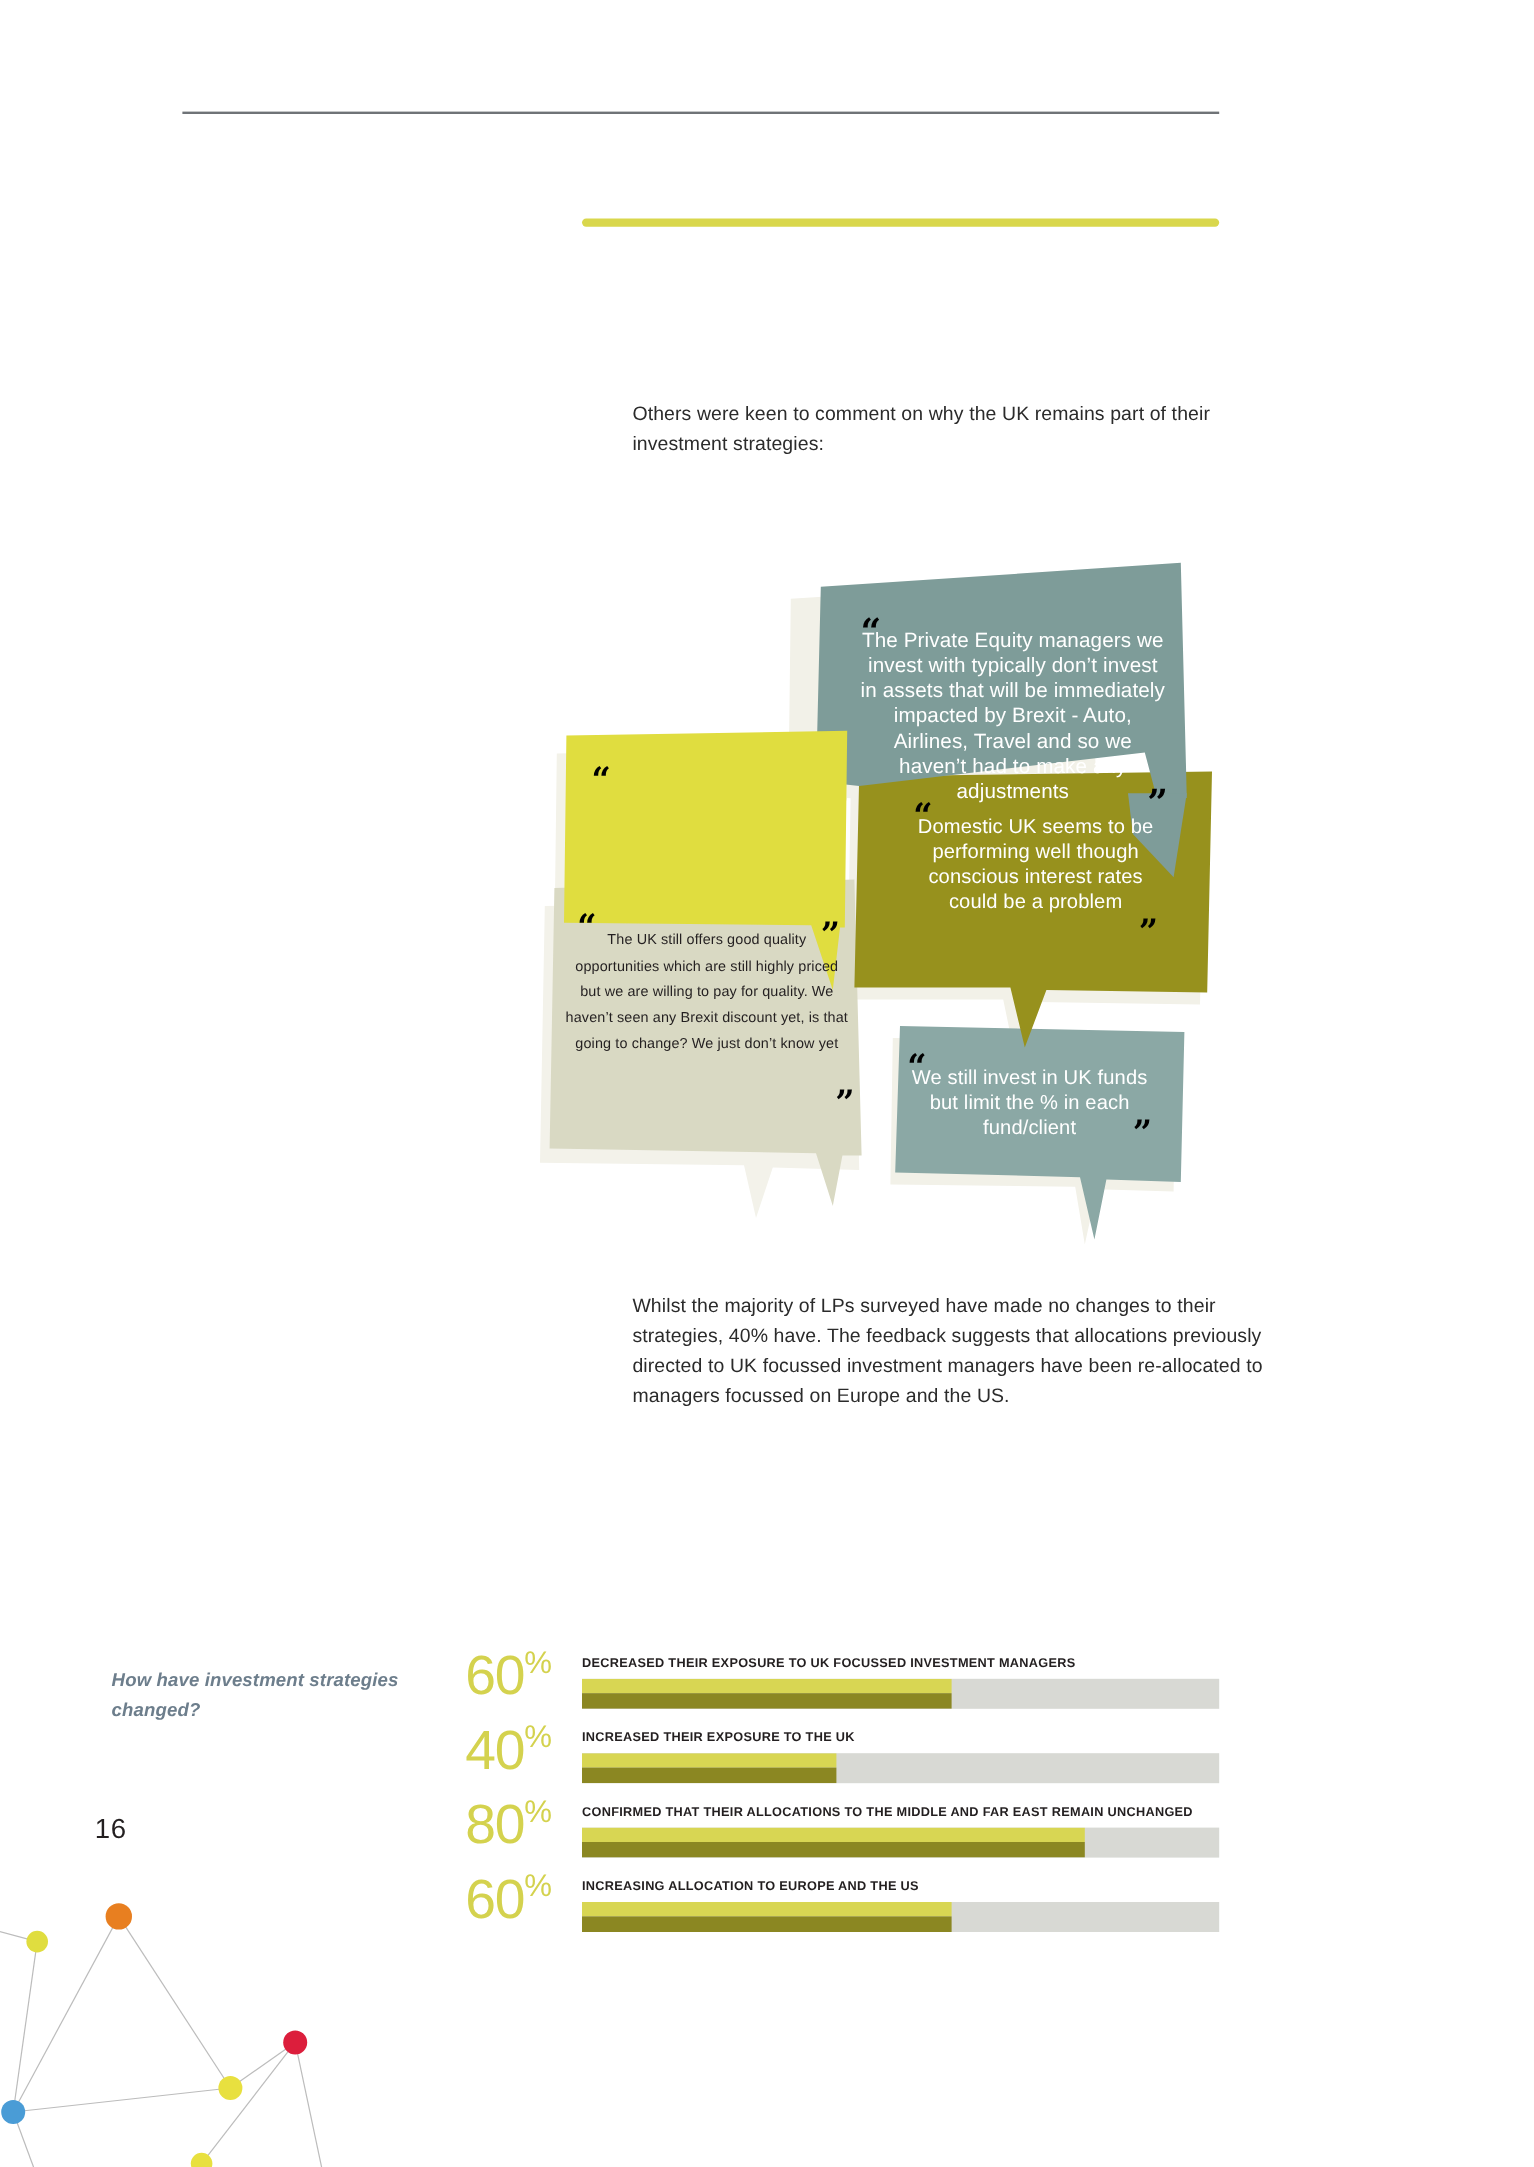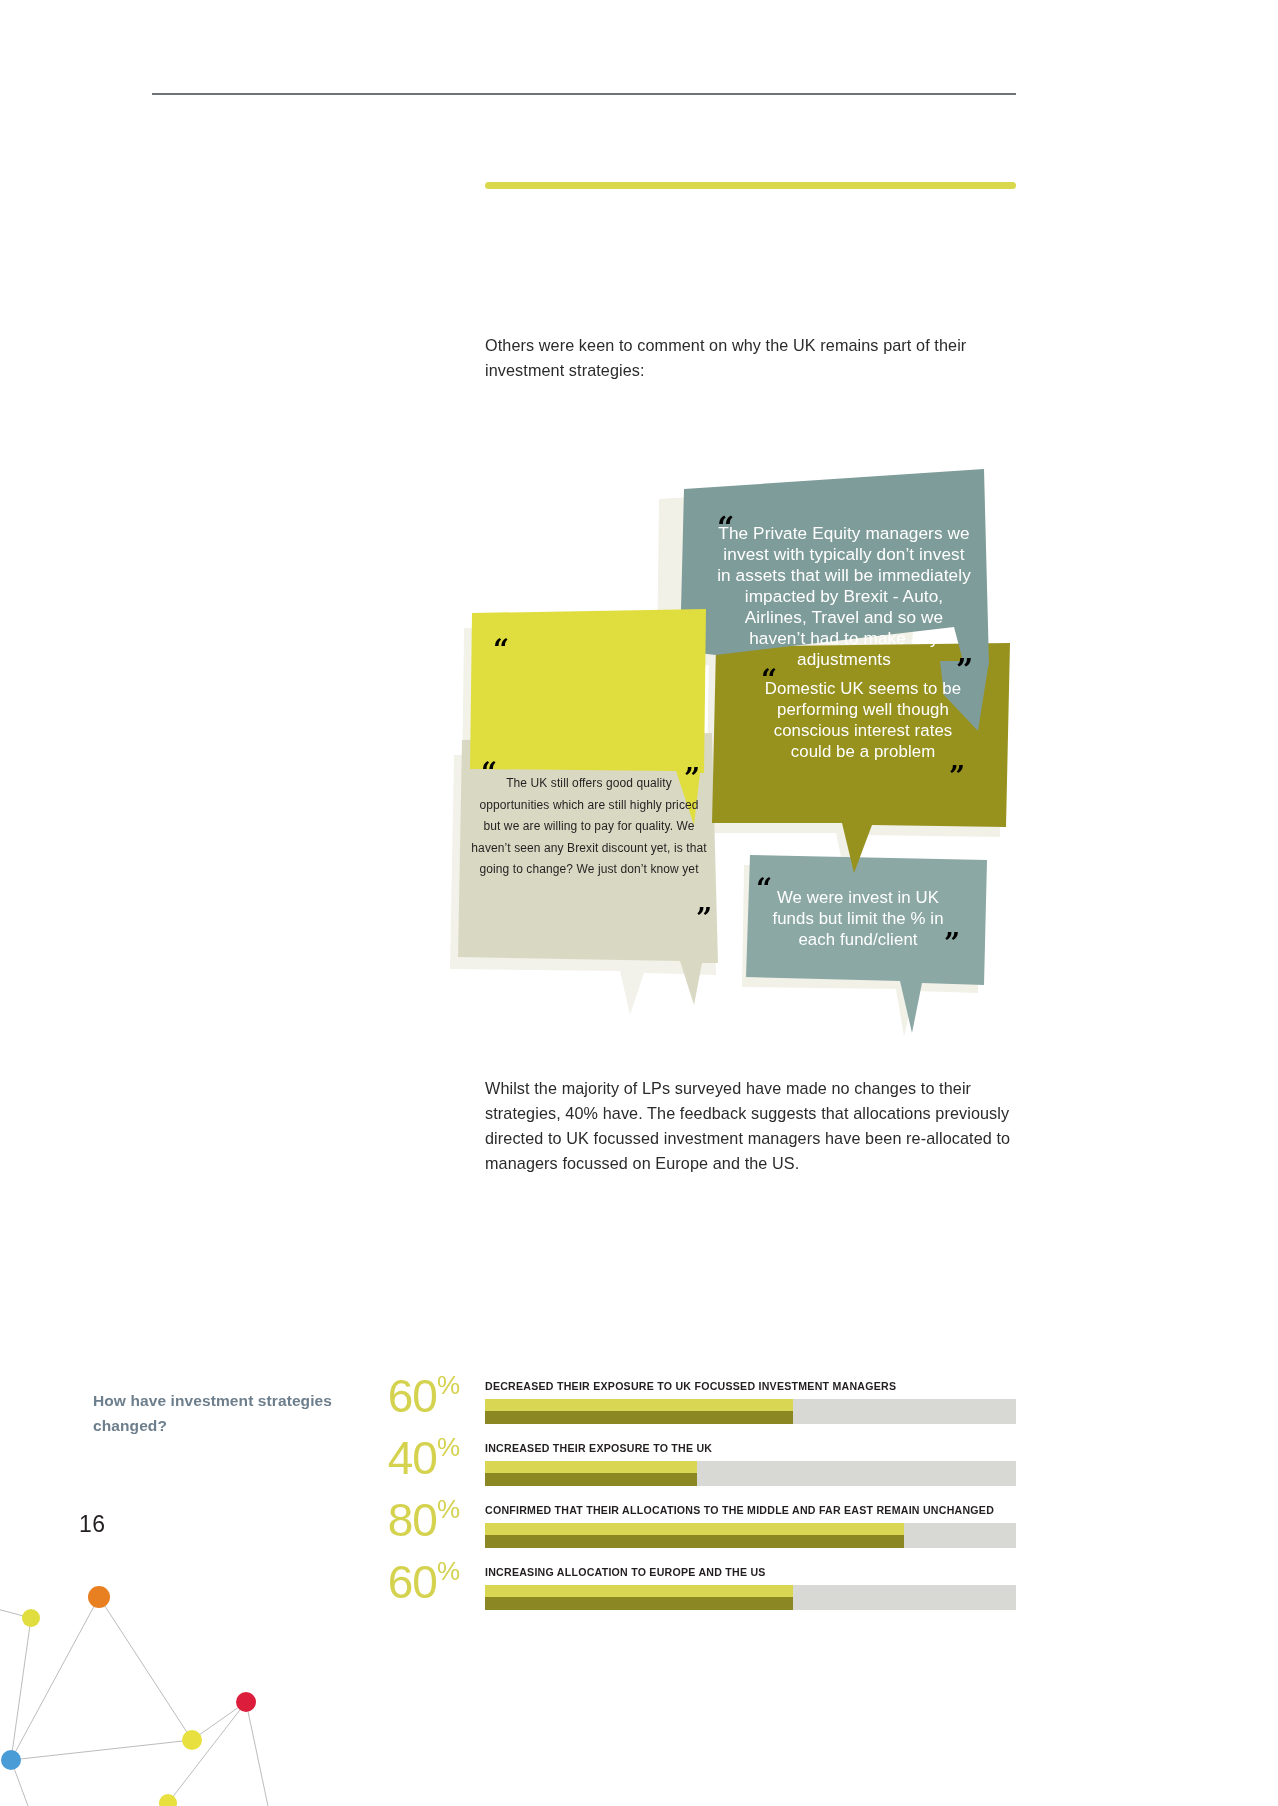--- a/index.html
+++ b/index.html
@@ -18,20 +18,21 @@
     position:absolute;left:485px;top:182px;width:531px;height:7px;
     background:#d9d74c;border-radius:4px;
   }
   
   .body-copy{
     position:absolute;
     color:#2b2b2b;
     font-size:16.2px;
     line-height:25px;
     letter-spacing:.1px;
+    margin-left:42px;
   }
   #intro-paragraph{left:485px;top:317px;width:540px;}
   #closing-paragraph{left:485px;top:1060px;width:560px;}
 
   
   #quote-cluster{position:absolute;left:444px;top:365px;width:600px;height:680px;}
   #quote-cluster svg{position:absolute;left:0;top:0;}
   .qtext{
     position:absolute;
     text-align:center;
@@ -47,21 +48,21 @@
     line-height:1;
     user-select:none;
   }
   .qmark.open::before{content:"\201C";}
   .qmark.close::before{content:"\201D";}
 
   
   #stats{position:absolute;left:0;top:1380px;width:1278px;height:190px;}
   .stats-question{
     position:absolute;left:93px;top:8px;width:240px;
-    color:#6d7e8c;font-weight:bold;
+    color:#6d7e8c;font-weight:bold;font-style:italic;
     font-size:15.5px;line-height:25px;letter-spacing:.1px;
   }
   .stat-row{position:absolute;left:0;width:1088px;height:72px;}
   .stat-pct{
     position:absolute;left:368px;top:-8px;width:92px;
     text-align:right;
     color:#d4d24e;
     font-size:46px;font-weight:300;line-height:1;
     letter-spacing:-1px;
   }
@@ -126,21 +127,21 @@
 
   <div class="qmark open white" style="left:317px;top:301px;font-size:28px;"></div>
   <div class="qtext white" style="left:310px;top:313px;width:218px;font-size:16.8px;line-height:21px;">Domestic UK seems to be performing well though conscious interest rates could be a problem</div>
   <div class="qmark close white" style="left:505px;top:398px;font-size:28px;"></div>
 
   <div class="qmark dark" style="left:37px;top:394px;font-size:28px;">“</div>
   <div class="qtext dark" style="left:26px;top:408px;width:238px;font-size:12px;line-height:21.5px;">The UK still offers good quality opportunities which are still highly priced but we are willing to pay for quality. We haven’t seen any Brexit discount yet, is that going to change? We just don’t know yet</div>
   <div class="qmark dark" style="left:252px;top:540px;font-size:28px;">”</div>
 
   <div class="qmark open white" style="left:312px;top:510px;font-size:28px;"></div>
-  <div class="qtext white" style="left:310px;top:522px;width:208px;font-size:16.8px;line-height:21px;">We were invest in UK funds but limit the % in each fund/client</div>
+  <div class="qtext white" style="left:310px;top:522px;width:208px;font-size:16.8px;line-height:21px;">We still invest in UK funds but limit the % in each fund/client</div>
   <div class="qmark close white" style="left:500px;top:565px;font-size:28px;"></div>
 </div>
 
 <p class="body-copy" id="closing-paragraph">Whilst the majority of LPs surveyed have made no changes to their strategies, 40% have. The feedback suggests that allocations previously directed to UK focussed investment managers have been re-allocated to managers focussed on Europe and the US.</p>
 
 <div id="stats">
 
   <div class="stats-question">How have investment strategies changed?</div>
 
   <div class="stat-row" style="top:0px;">

